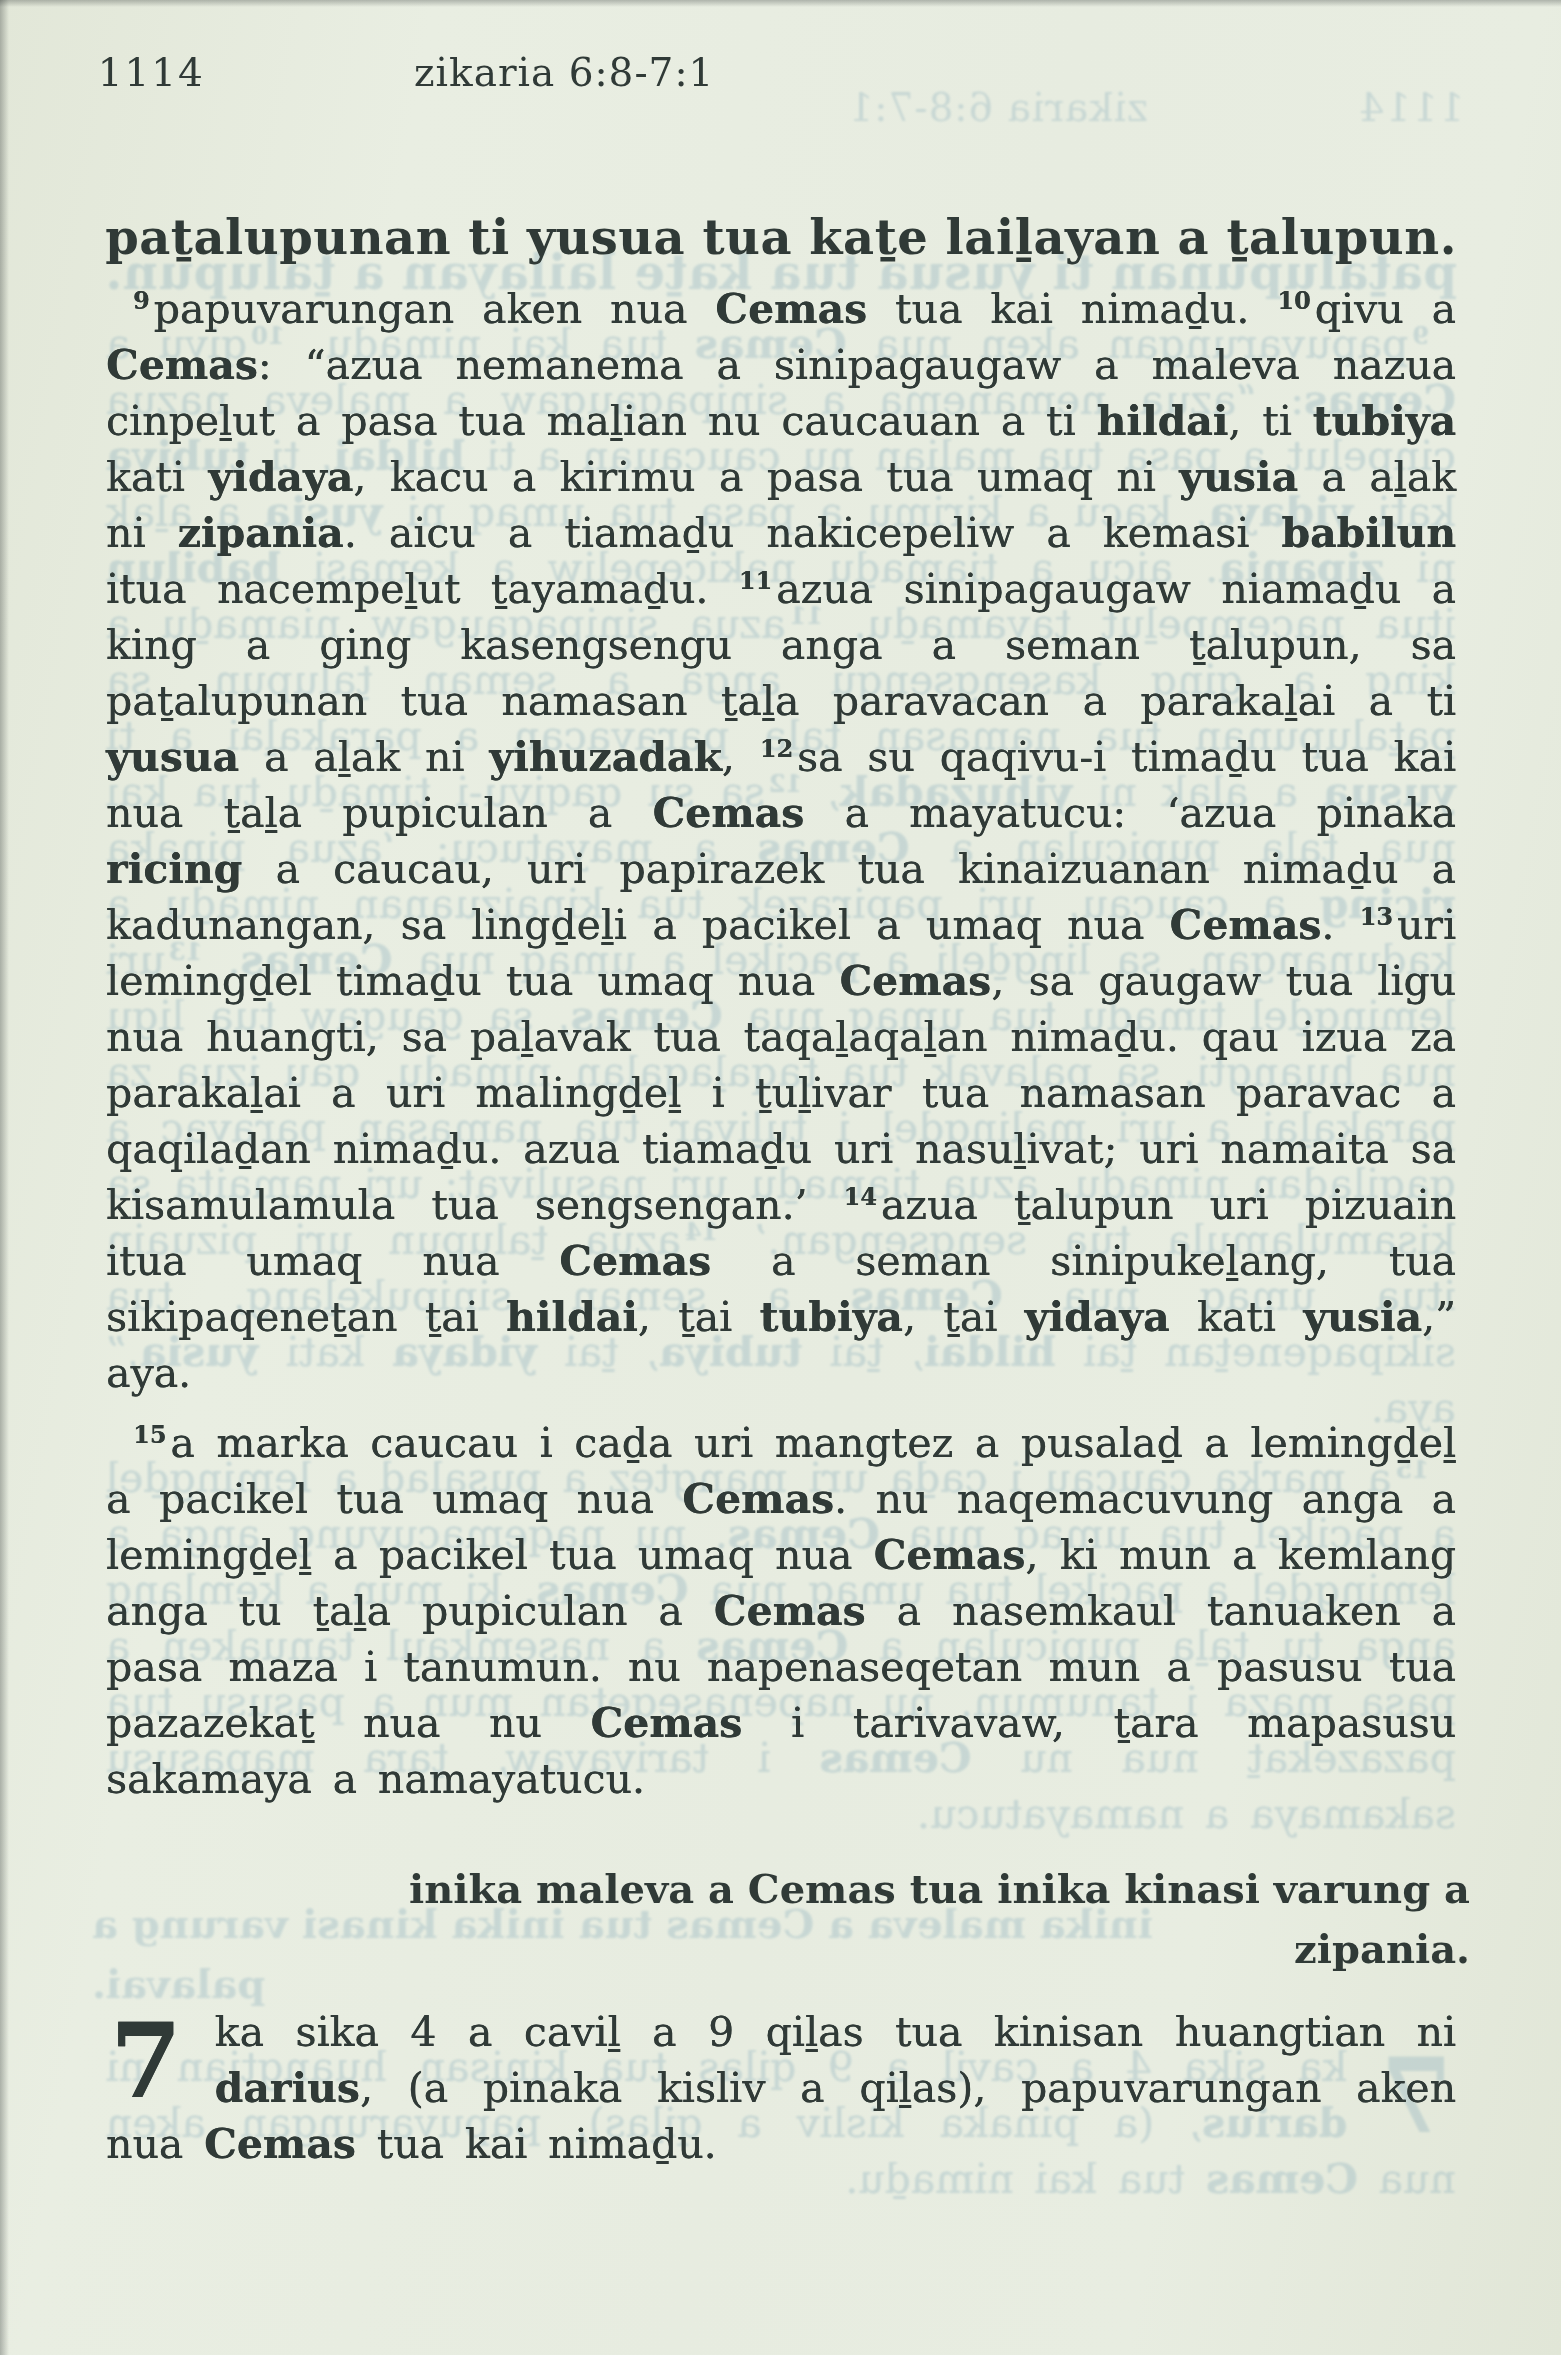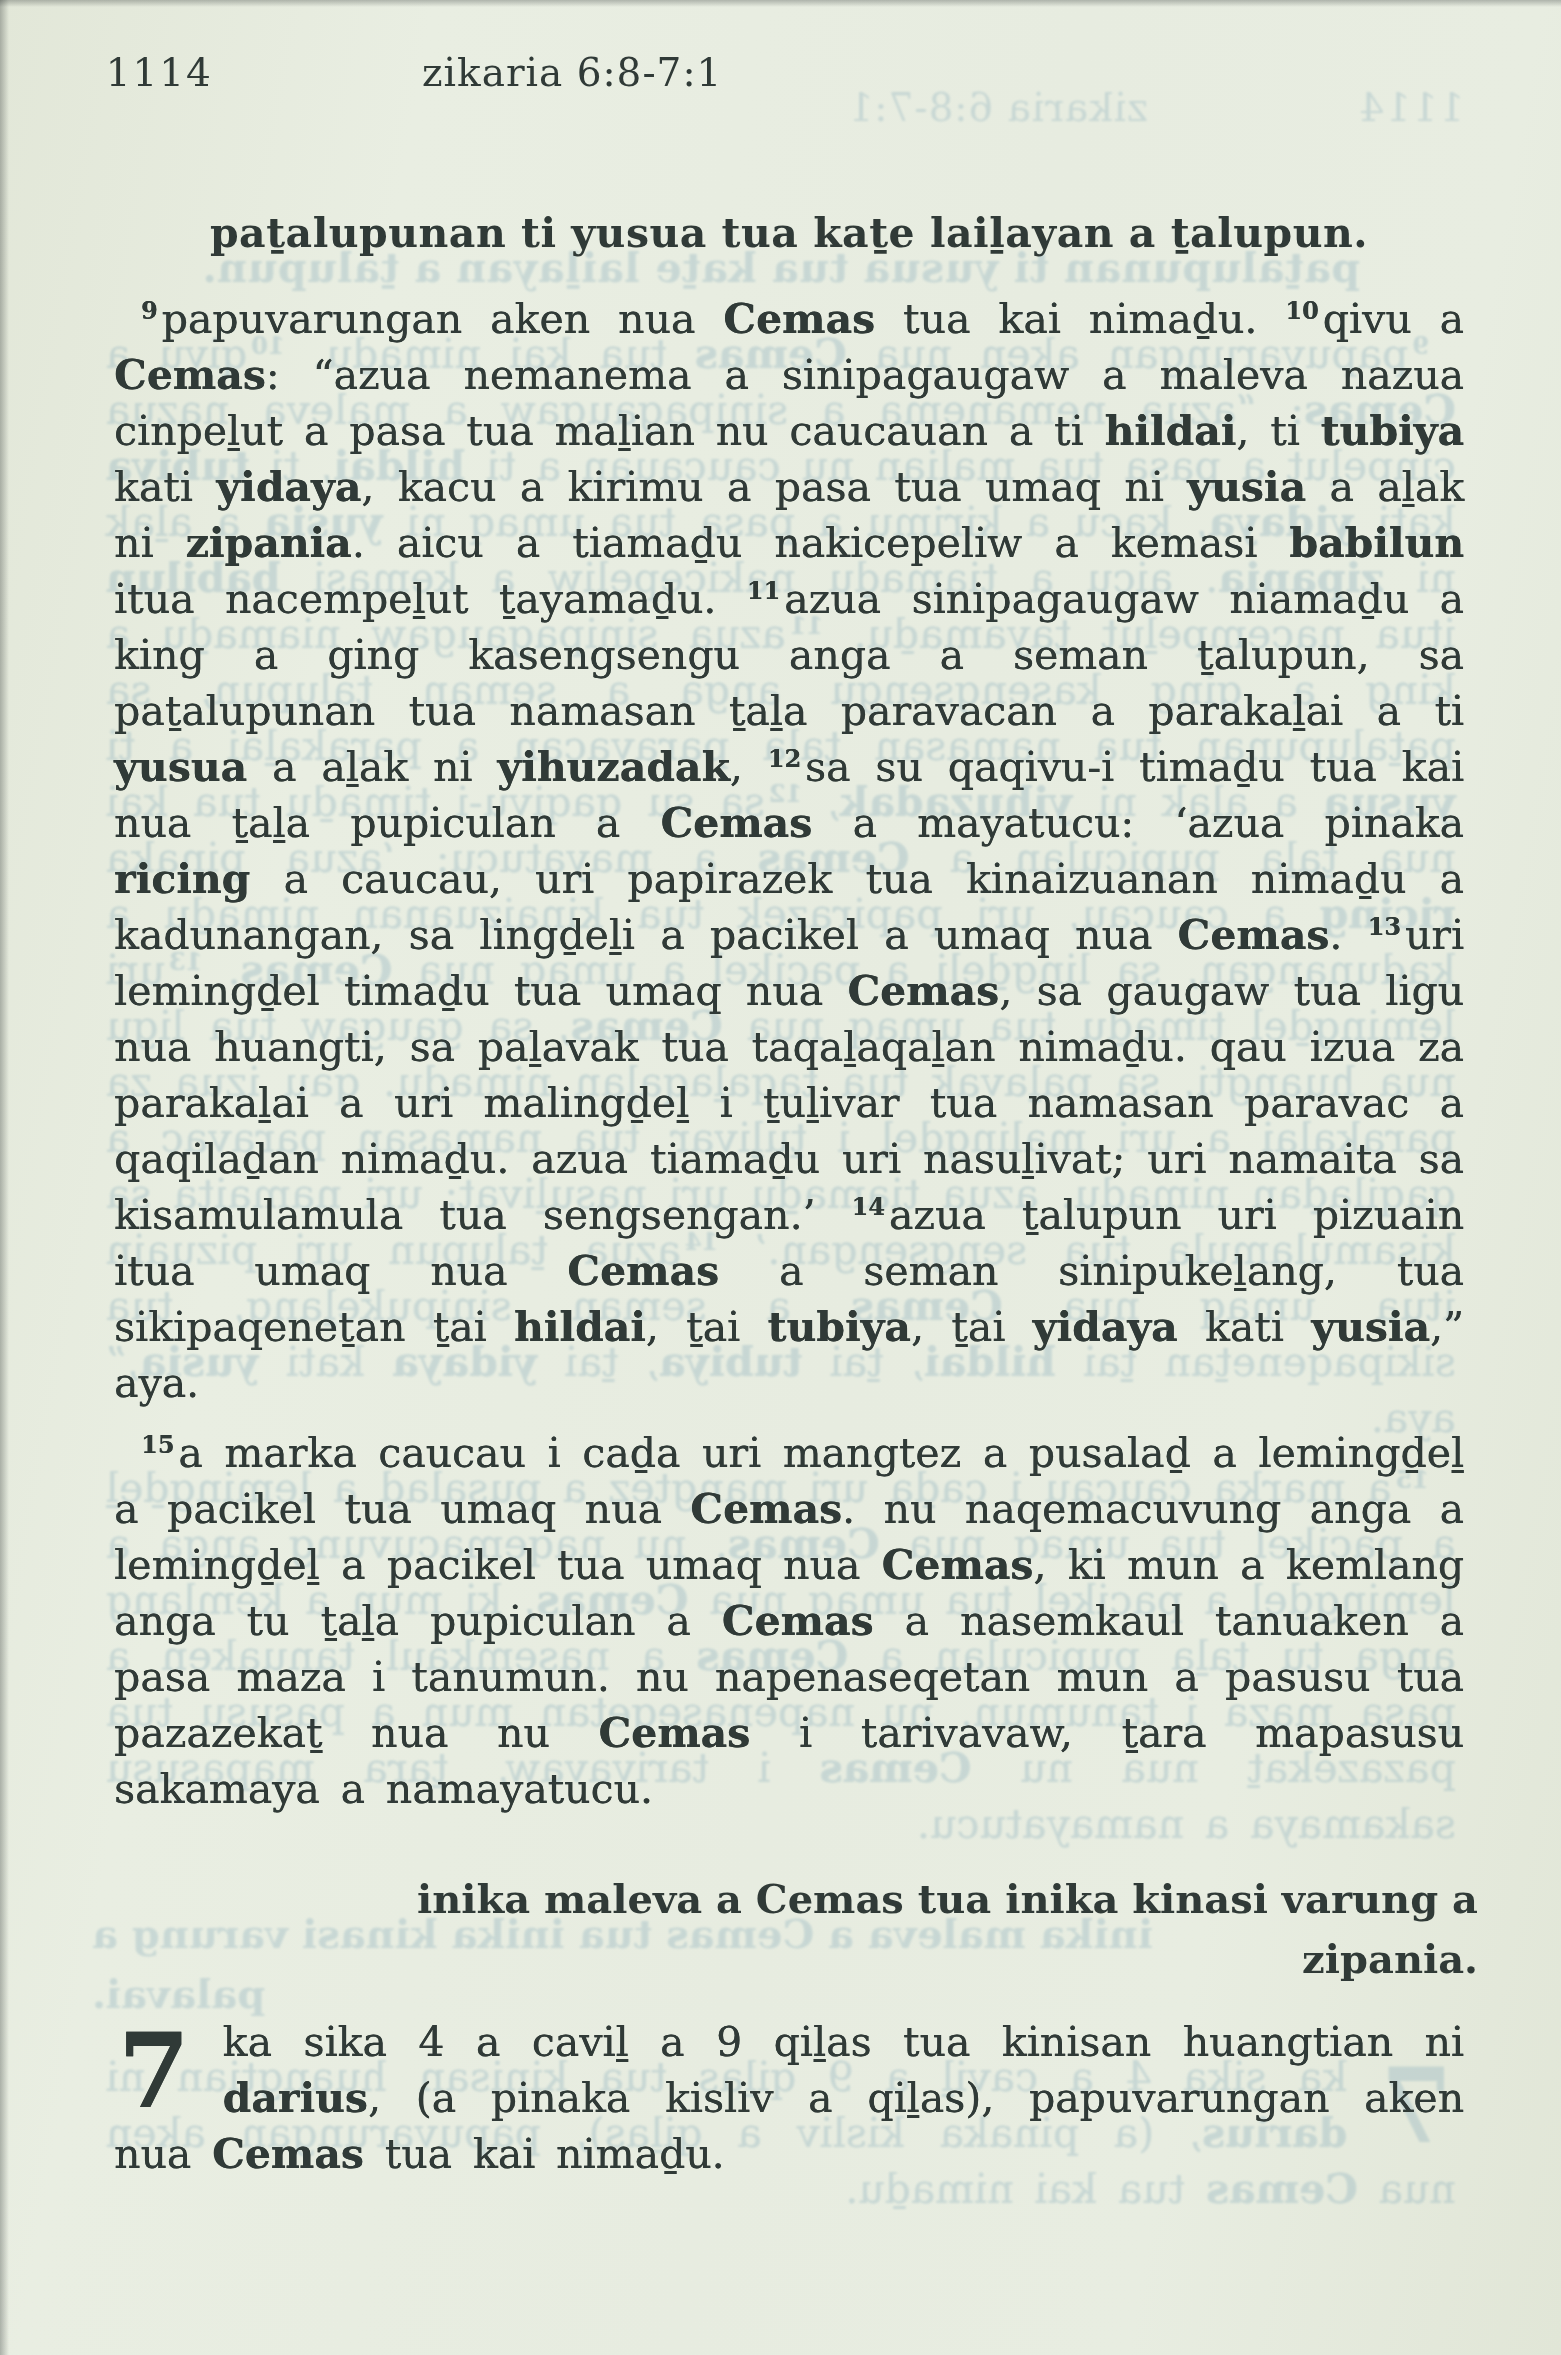--- a/index.html
+++ b/index.html
@@ -25,29 +25,29 @@
   
   .bleed{
     position:absolute;left:92px;top:85px;width:1378px;z-index:1;
     transform:scaleX(-1);
     opacity:.30;
     filter:blur(1px);
     color:#7fa7b8;
   }
   .bleed *{color:#7fa7b8 !important;}
   
-  .content{position:absolute;left:100px;top:50px;width:1378px;z-index:2;}
+  .content{position:absolute;left:92px;top:50px;width:1378px;z-index:2;}
   .header{position:relative;height:50px;font-size:39px;}
   .page-num{position:absolute;left:5.8px;top:0;letter-spacing:1.9px;}
   .running-head{position:absolute;left:322px;top:0;letter-spacing:1px;}
   .passage-heading{
-    margin:109px 0 34px 0;
+    margin:109px 0 16px 0;
     text-align:center;
     font-weight:bold;
-    font-size:41px;
+    font-size:48px;
     letter-spacing:0.5px;
   }
   .par{
     font-size:41px;
     line-height:56px;
     margin:14px;
     text-align:justify;
     word-spacing:7.8px;
     text-shadow:0.3px 0 0 currentColor;
   }

